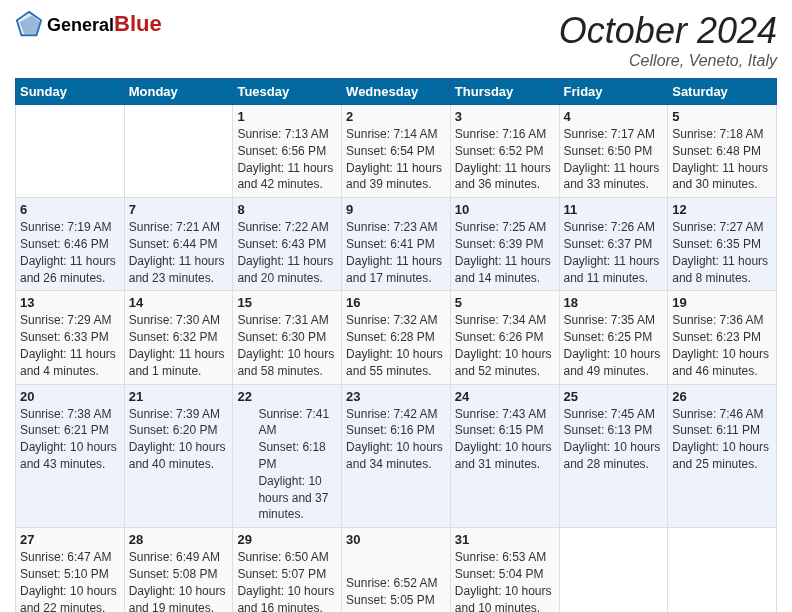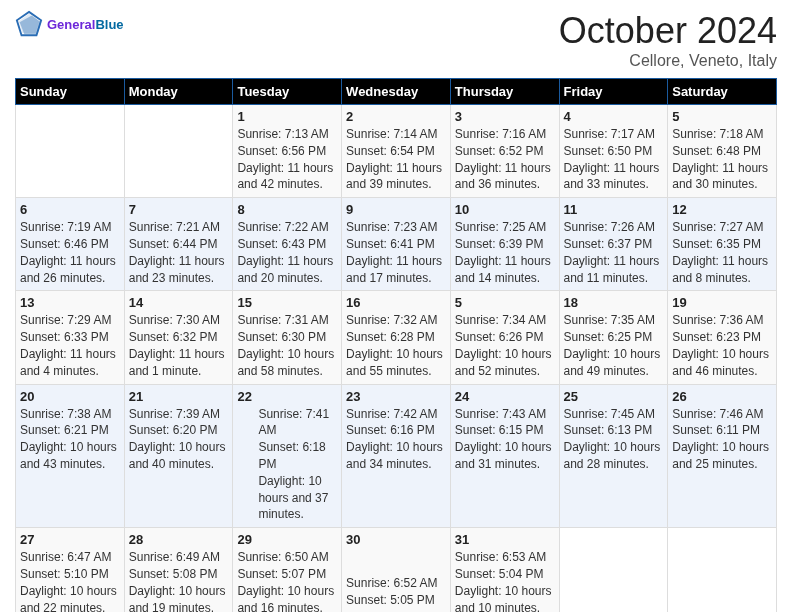--- a/index.html
+++ b/index.html
@@ -21,52 +21,53 @@
       justify-content: space-between;
       align-items: flex-start;
       margin-bottom: 8px;
     }
     .logo {
       display: flex;
       align-items: center;
       gap: 4px;
     }
     .logo-text-general {
-      font-size: 13px;
+      font-size: 18px;
       font-weight: bold;
-      color: #6d28d9;
+      color: #000000;
     }
     .logo-text-blue {
-      font-size: 13px;
+      font-size: 22px;
       font-weight: bold;
-      color: #0369a1;
+      color: #b91c1c;
     }
     .logo-icon {
       width: 28px;
       height: 28px;
     }
     .title-block {
       text-align: right;
+      font-style: italic;
     }
     .month-title {
       font-size: 36px;
       font-weight: normal;
       color: #222;
     }
     .location-title {
       font-size: 16px;
       color: #555;
     }
     table {
       width: 100%;
       border-collapse: collapse;
       table-layout: fixed;
     }
     thead tr {
-      background-color: #000000;
+      background-color: #0369a1;
       color: #fff;
     }
     thead th {
       padding: 5px 4px;
       font-size: 13px;
       font-weight: bold;
       text-align: left;
       border: 1px solid #1a5a9e;
     }
     tbody tr {

